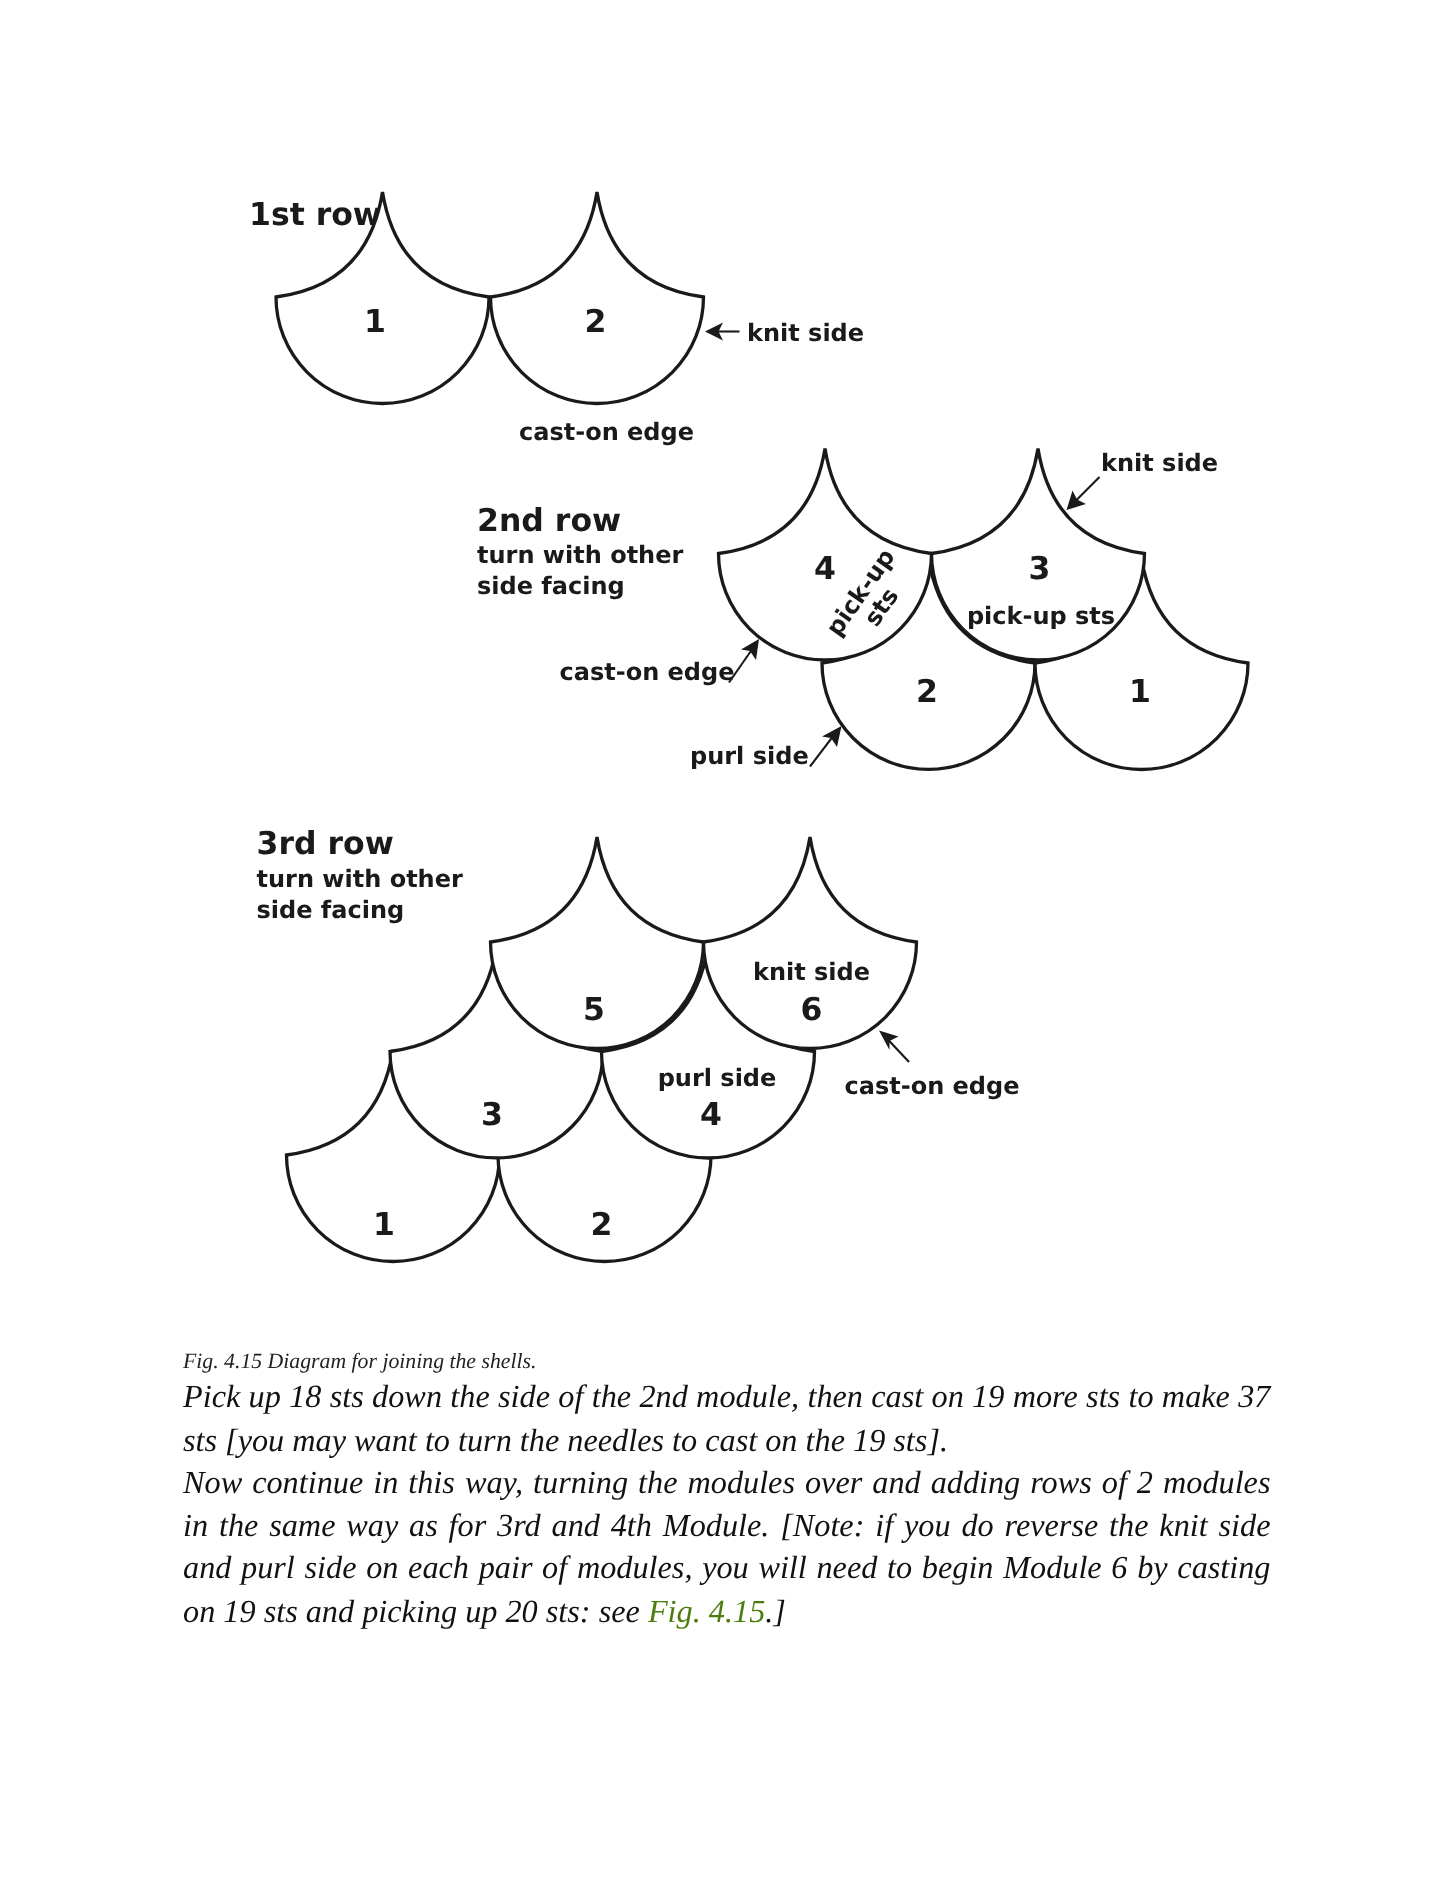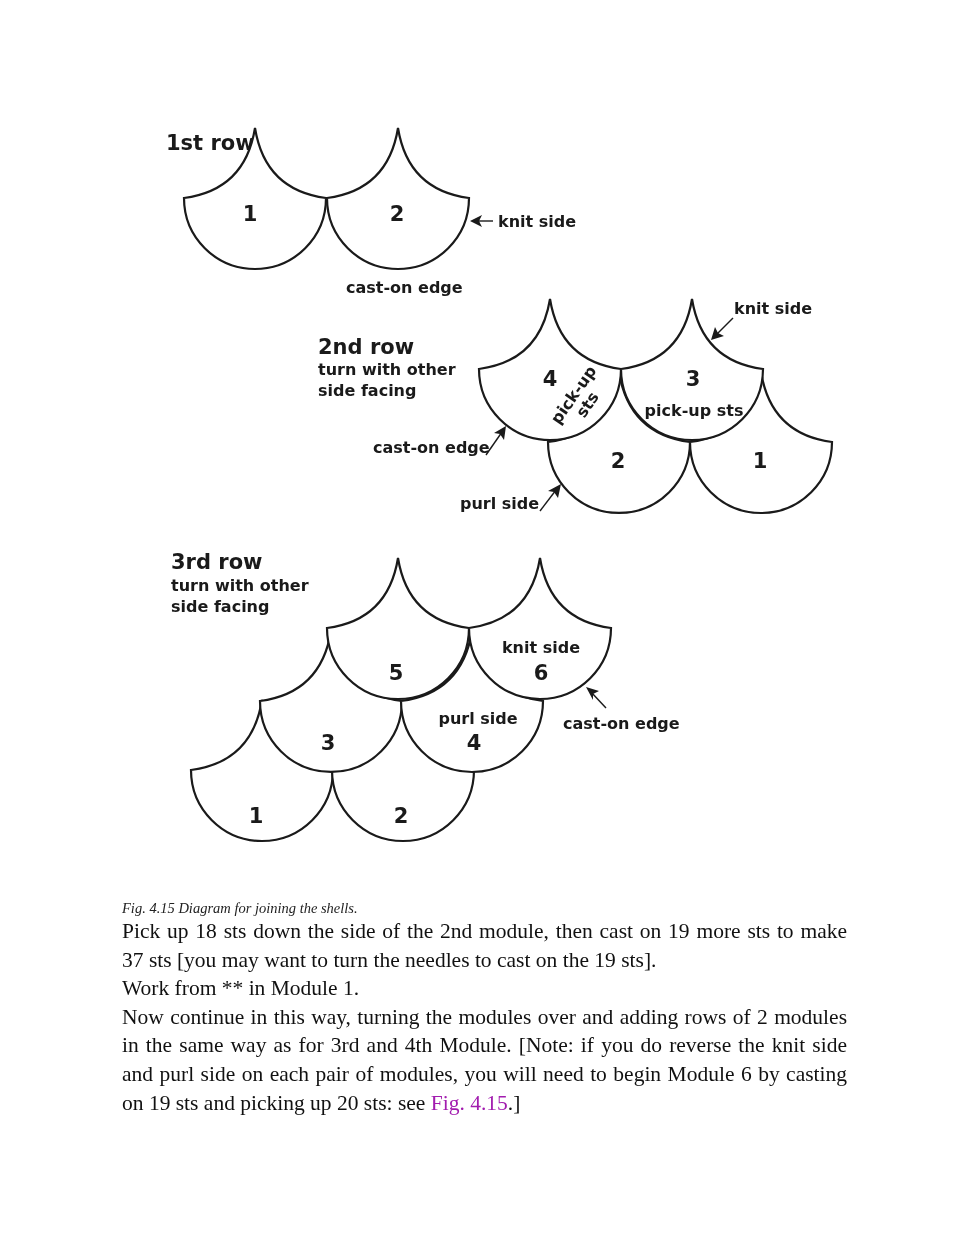--- a/index.html
+++ b/index.html
@@ -14,22 +14,22 @@
   #diagram .arrow { stroke: #1a1a1a; stroke-width: 1.4; fill: none; }
   #diagram .head { fill: #1a1a1a; }
   .caption {
     position: absolute; left: 122px; top: 856px;
     font-family: "Liberation Serif", serif; font-style: italic; font-size: 14.5px; color: #222; margin-top: 44px;
   }
   .body-text {
     position: absolute; left: 122px; top: 917px; width: 725px;
     font-family: "Liberation Serif", serif; font-size: 21.5px; line-height: 28.6px; color: #111;
   }
-  .body-text p { margin: 0; text-align: justify; }
-  .body-text .link { color: #a21caf; }
+  .body-text p { margin: 0; text-align: justify; font-style: italic; }
+  .body-text .link { color: #4d7c0f; }
 </style>
 </head>
 <body>
 
 <svg id="diagram" viewBox="0 0 970 870">
 
   <g>
     <text class="title" x="166" y="150">1st row</text>
     <path class="shell" d="M 184 198 Q 245 190 255 128 Q 265 190 326 198 A 71 71 0 0 1 184 198 Z"></path>
     <path class="shell" d="M 327 198 Q 388 190 398 128 Q 408 190 469 198 A 71 71 0 0 1 327 198 Z"></path>
@@ -90,15 +90,14 @@
     <text class="lbl" x="563" y="729">cast-on edge</text>
     <line class="arrow" x1="606" y1="708" x2="591" y2="692"></line>
     <polygon class="head" points="586,687 599,691 593,694 593,700"></polygon>
   </g>
 </svg>
 
 <div class="caption">Fig. 4.15 Diagram for joining the shells.</div>
 
 <div class="body-text">
   <p>Pick up 18 sts down the side of the 2nd module, then cast on 19 more sts to make 37 sts [you may want to turn the needles to cast on the 19 sts].</p>
-  <p>Work from ** in Module 1.</p>
   <p><span>Now continue in this way, turning the modules over and adding rows of 2 modules in the same way as for 3rd and 4th Module. [Note: if you do reverse the knit side and purl side on each pair of modules, you will need to begin Module 6 by casting on 19 sts and picking up 20 sts: see </span><span class="link">Fig. 4.15</span><span>.]</span></p>
 </div>
 
 </body></html>

